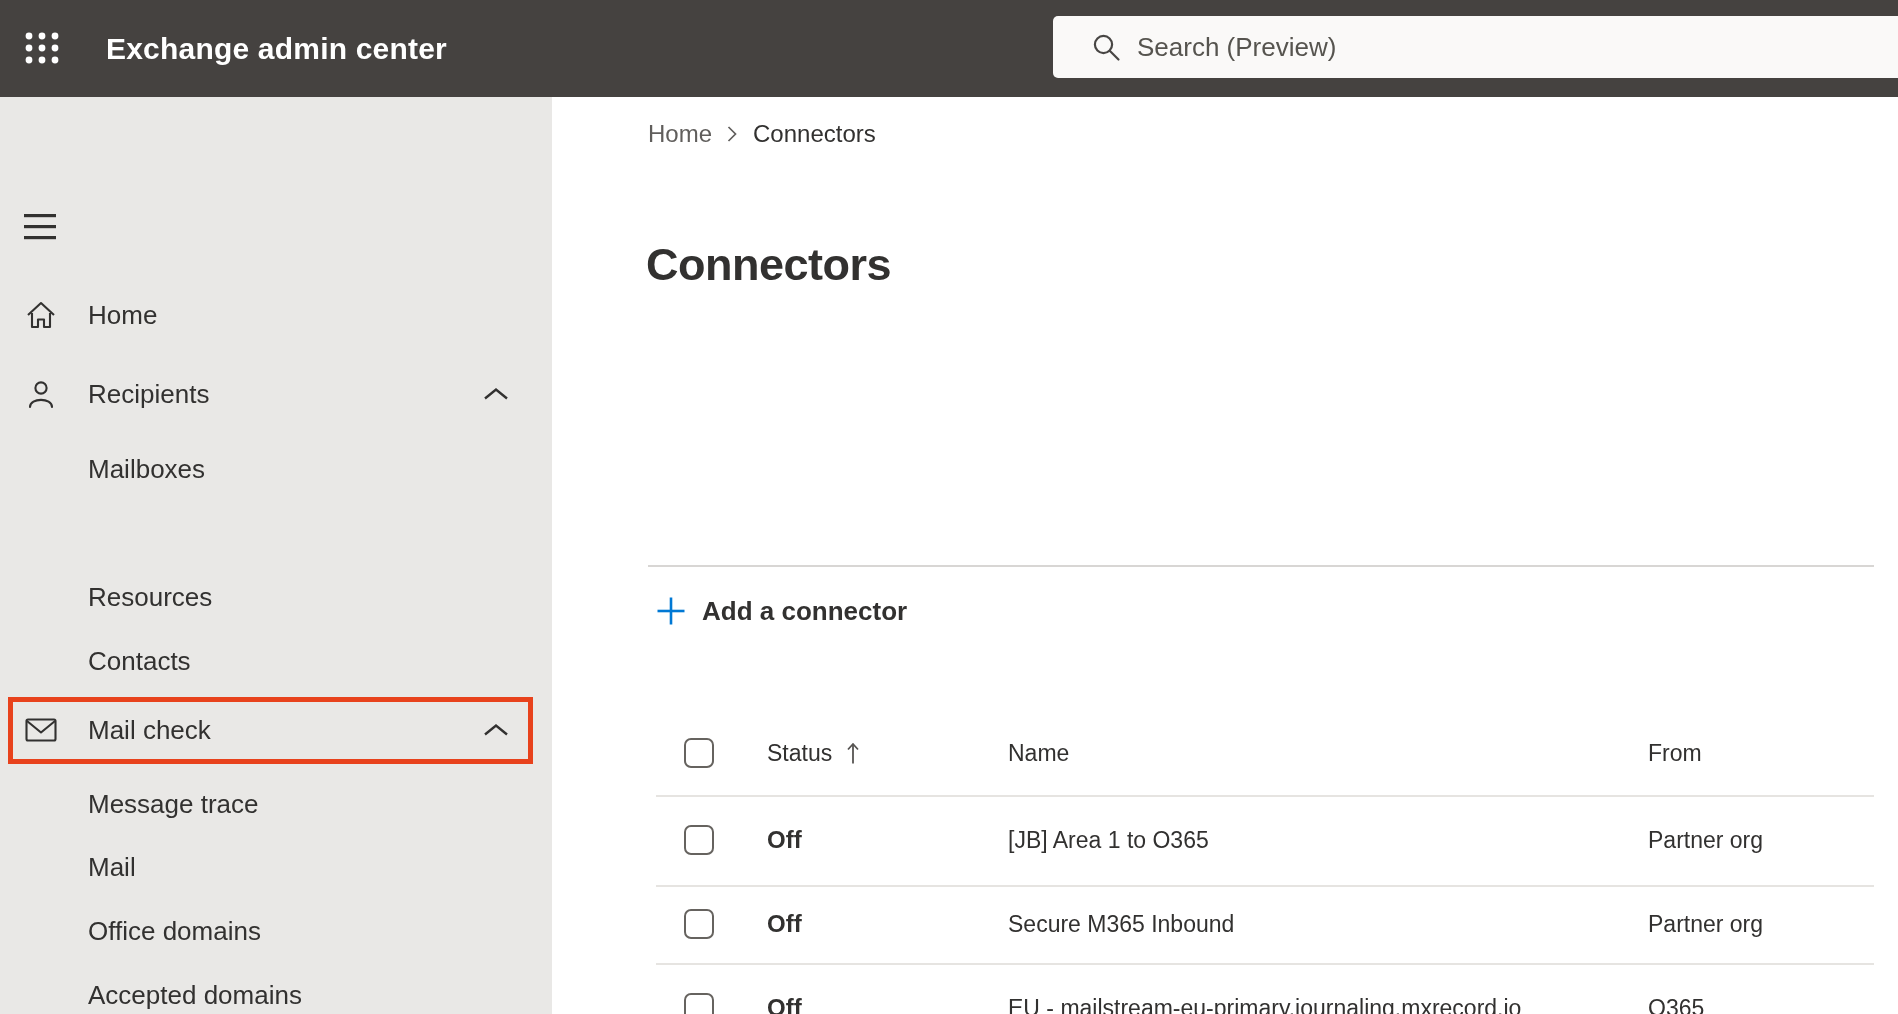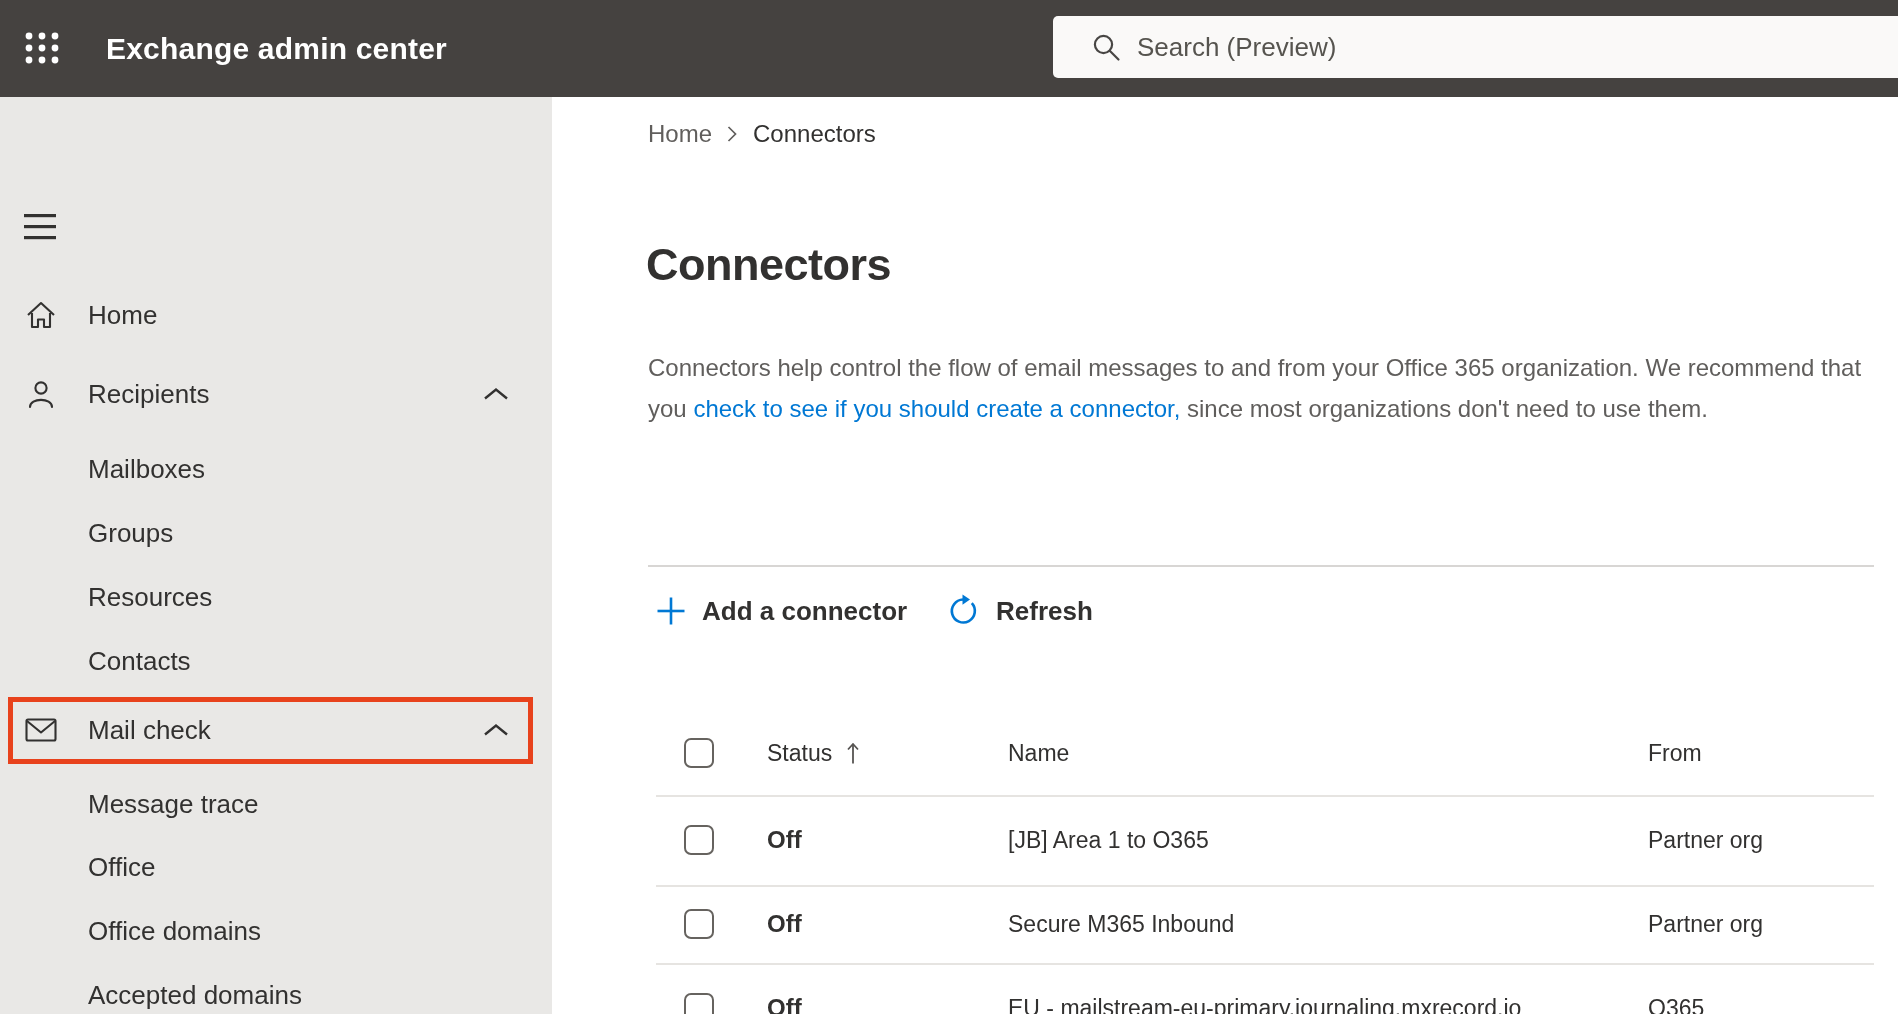--- a/index.html
+++ b/index.html
@@ -128,23 +128,20 @@
       </svg>
       <span class="nav-label">Recipients</span>
       <svg class="nav-chevron" viewBox="0 0 28 15">
         <polyline points="3,12 14,3 25,12" fill="none" stroke="#323130" stroke-width="2.4"></polyline>
       </svg>
     </div>
 
     <div class="nav-item" style="top:340px">
       <span class="nav-label">Mailboxes</span>
     </div>
-    <div class="nav-item" style="top:404px">
-      <span class="nav-label">Groups</span>
-    </div>
     <div class="nav-item" style="top:468px">
       <span class="nav-label">Resources</span>
     </div>
     <div class="nav-item" style="top:532px">
       <span class="nav-label">Contacts</span>
     </div>
 
     <div class="nav-item" style="top:601px">
       <svg class="nav-icon" viewBox="0 0 34 34">
         <rect x="2.5" y="6.5" width="29" height="21" rx="1.5" fill="none" stroke="#323130" stroke-width="2.1"></rect>
@@ -153,21 +150,21 @@
       <span class="nav-label">Mail check</span>
       <svg class="nav-chevron" viewBox="0 0 28 15">
         <polyline points="3,12 14,3 25,12" fill="none" stroke="#323130" stroke-width="2.4"></polyline>
       </svg>
     </div>
 
     <div class="nav-item" style="top:675px">
       <span class="nav-label">Message trace</span>
     </div>
     <div class="nav-item" style="top:738px">
-      <span class="nav-label">Office</span>
+      <span class="nav-label">Mail</span>
     </div>
     <div class="nav-item" style="top:802px">
       <span class="nav-label">Office domains</span>
     </div>
     <div class="nav-item" style="top:866px">
       <span class="nav-label">Accepted domains</span>
     </div>
 
     <div class="annotation ann-mailflow"></div>
 
@@ -178,39 +175,31 @@
     <nav class="breadcrumb">
       <span class="crumb-home">Home</span>
       <svg width="11" height="18" viewBox="0 0 11 18">
         <polyline points="1.5,2 8.5,9 1.5,16" fill="none" stroke="#605e5c" stroke-width="1.7"></polyline>
       </svg>
       <span class="crumb-current">Connectors</span>
     </nav>
 
     <h1 class="page-title">Connectors</h1>
 
-    <p class="page-desc"><span>Connectors help control the flow of email messages to and from your Office 365 organization. We recommend that you </span><a>check to see if you should create a connector,</a><span> since most organizations don't need to use them.</span></p>
 
     <div class="toolbar-divider"></div>
 
     <button class="toolbar-btn btn-add">
       <svg width="30" height="30" viewBox="0 0 30 30">
         <line x1="15" y1="1.5" x2="15" y2="28.5" stroke="#0078d4" stroke-width="2.6"></line>
         <line x1="1.5" y1="15" x2="28.5" y2="15" stroke="#0078d4" stroke-width="2.6"></line>
       </svg>
       <span class="tb-label">Add a connector</span>
     </button>
 
-    <button class="toolbar-btn btn-refresh">
-      <svg width="34" height="34" viewBox="0 0 34 34">
-        <path d="M17 5.5 A11.5 11.5 0 1 0 25.8 9.2" fill="none" stroke="#0078d4" stroke-width="2.6"></path>
-        <polygon points="16.5,0.5 24,5.5 16.5,10.8" fill="#0078d4"></polygon>
-      </svg>
-      <span class="tb-label">Refresh</span>
-    </button>
 
     <div class="t-row t-header">
       <span class="cell c-check">
           <span class="cb"></span>
         </span>
       <span class="cell c-status hdr status-head">
         <span>Status</span>
         <svg class="sort-arrow" width="16" height="25" viewBox="0 0 16 25">
           <line x1="8" y1="4.5" x2="8" y2="23" stroke="#565452" stroke-width="1.8"></line>
           <polyline points="3,9 8,3.5 13,9" fill="none" stroke="#565452" stroke-width="1.8"></polyline>

